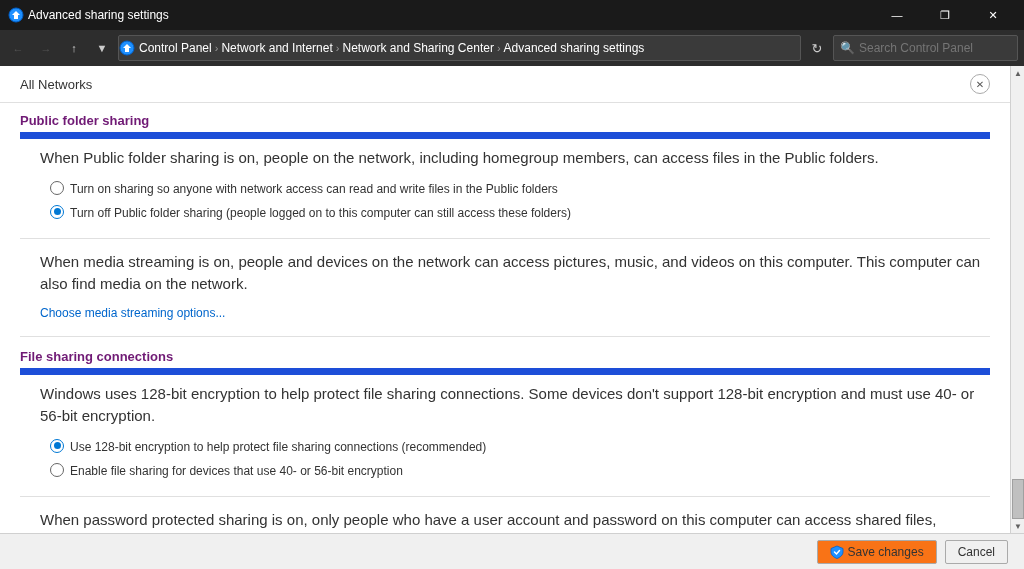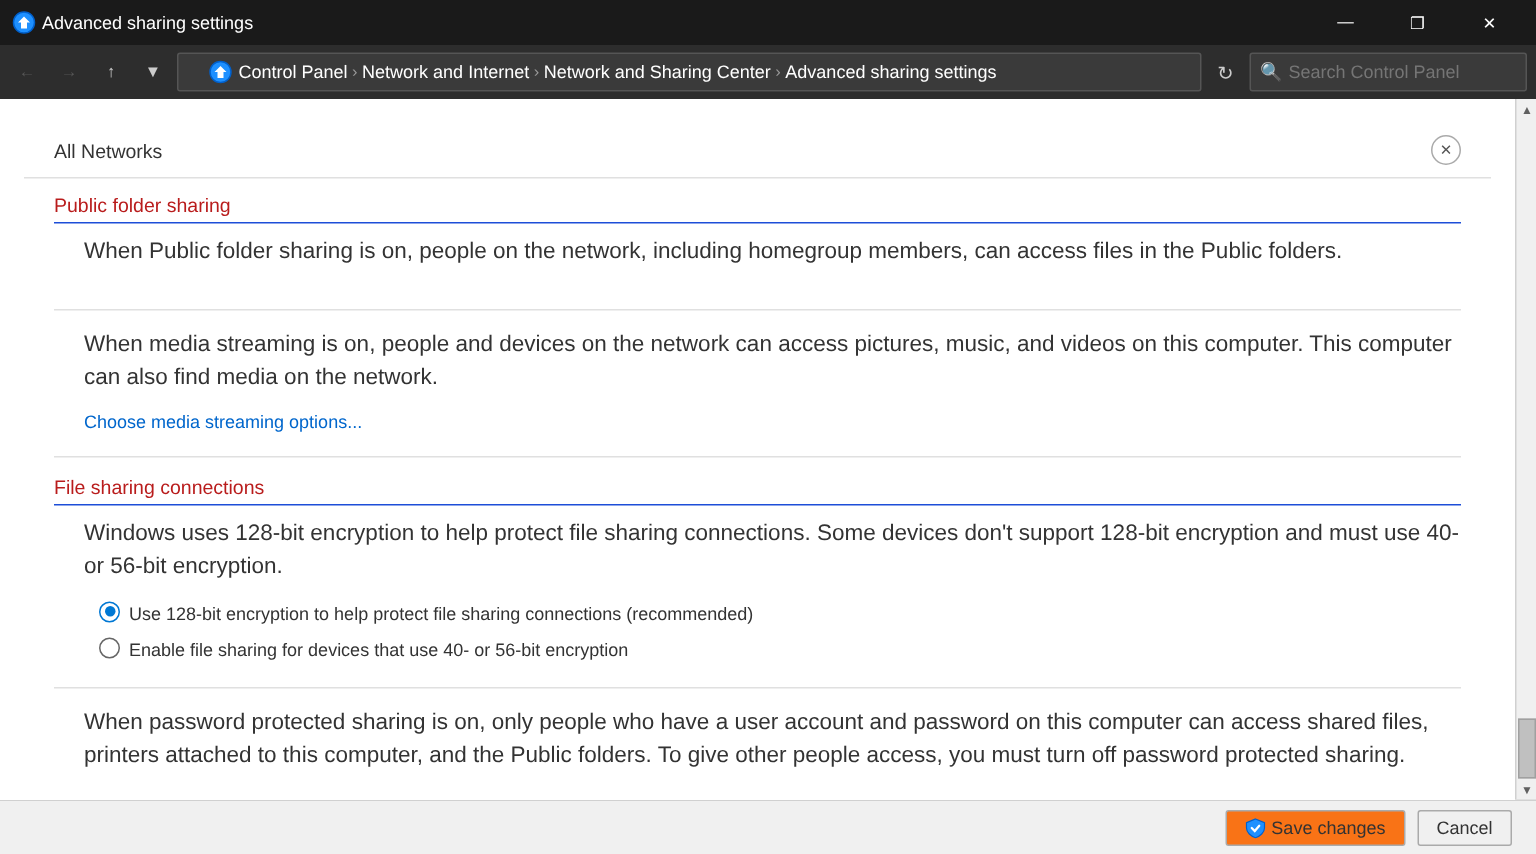--- a/index.html
+++ b/index.html
@@ -69,21 +69,21 @@
       background: transparent;
     }
     .nav-btn.disabled { color: #555; cursor: default; }
     .address-path {
       flex: 1;
       background: #3a3a3a;
       border: 1px solid #555;
       height: 26px;
       display: flex;
       align-items: center;
-      padding: 0 20px;
+      padding: 0 0;
       border-radius: 2px;
     }
     .path-icon {
       width: 16px;
       height: 16px;
       margin-right: 4px;
       display: flex;
       align-items: center;
       justify-content: center;
     }
@@ -138,21 +138,21 @@
       display: flex;
       flex: 1;
       overflow: hidden;
     }
 
     
     .content-panel {
       flex: 1;
       background: #ffffff;
       overflow-y: auto;
-      padding: 16px;
+      padding: 0;
       position: relative;
     }
 
     
     .scrollbar {
       width: 14px;
       background: #f0f0f0;
       border-left: 1px solid #d0d0d0;
       display: flex;
       flex-direction: column;
@@ -214,25 +214,25 @@
       color: #555;
       cursor: pointer;
     }
 
     
     .subsection {
       margin-bottom: 16px;
     }
     .subsection-title {
       font-size: 13px;
-      color: #b91c1c;
-      font-weight: 400;
+      color: #701a75;
+      font-weight: 700;
       margin-bottom: 8px;
       padding-bottom: 4px;
-      border-bottom: 1px solid #1d4ed8;
+      border-bottom: 7px solid #1d4ed8;
     }
     .subsection-desc {
       font-size: 15px;
       color: #333;
       line-height: 1.5;
       margin-bottom: 10px;
       padding-left: 20px;
     }
     .radio-group {
       padding-left: 30px;
@@ -382,20 +382,28 @@
       <span class="section-collapsed-text">All Networks</span>
       <div class="section-collapse-icon">✕</div>
     </div>
 
     <div class="content-inner">
 
       <div class="subsection">
         <div class="subsection-title">Public folder sharing</div>
         <div class="subsection-desc">When Public folder sharing is on, people on the network, including homegroup members, can access files in the Public folders.</div>
         <div class="radio-group">
+          <label class="radio-item">
+            <div class="radio-circle"></div>
+            <span class="radio-label">Turn on sharing so anyone with network access can read and write files in the Public folders</span>
+          </label>
+          <label class="radio-item">
+            <div class="radio-circle selected"></div>
+            <span class="radio-label">Turn off Public folder sharing (people logged on to this computer can still access these folders)</span>
+          </label>
         </div>
       </div>
 
       <hr class="divider-line">
 
       <div class="subsection">
         <div class="subsection-desc">When media streaming is on, people and devices on the network can access pictures, music, and videos on this computer. This computer can also find media on the network.</div>
         <a class="link-text" href="#">Choose media streaming options...</a>
       </div>
 

